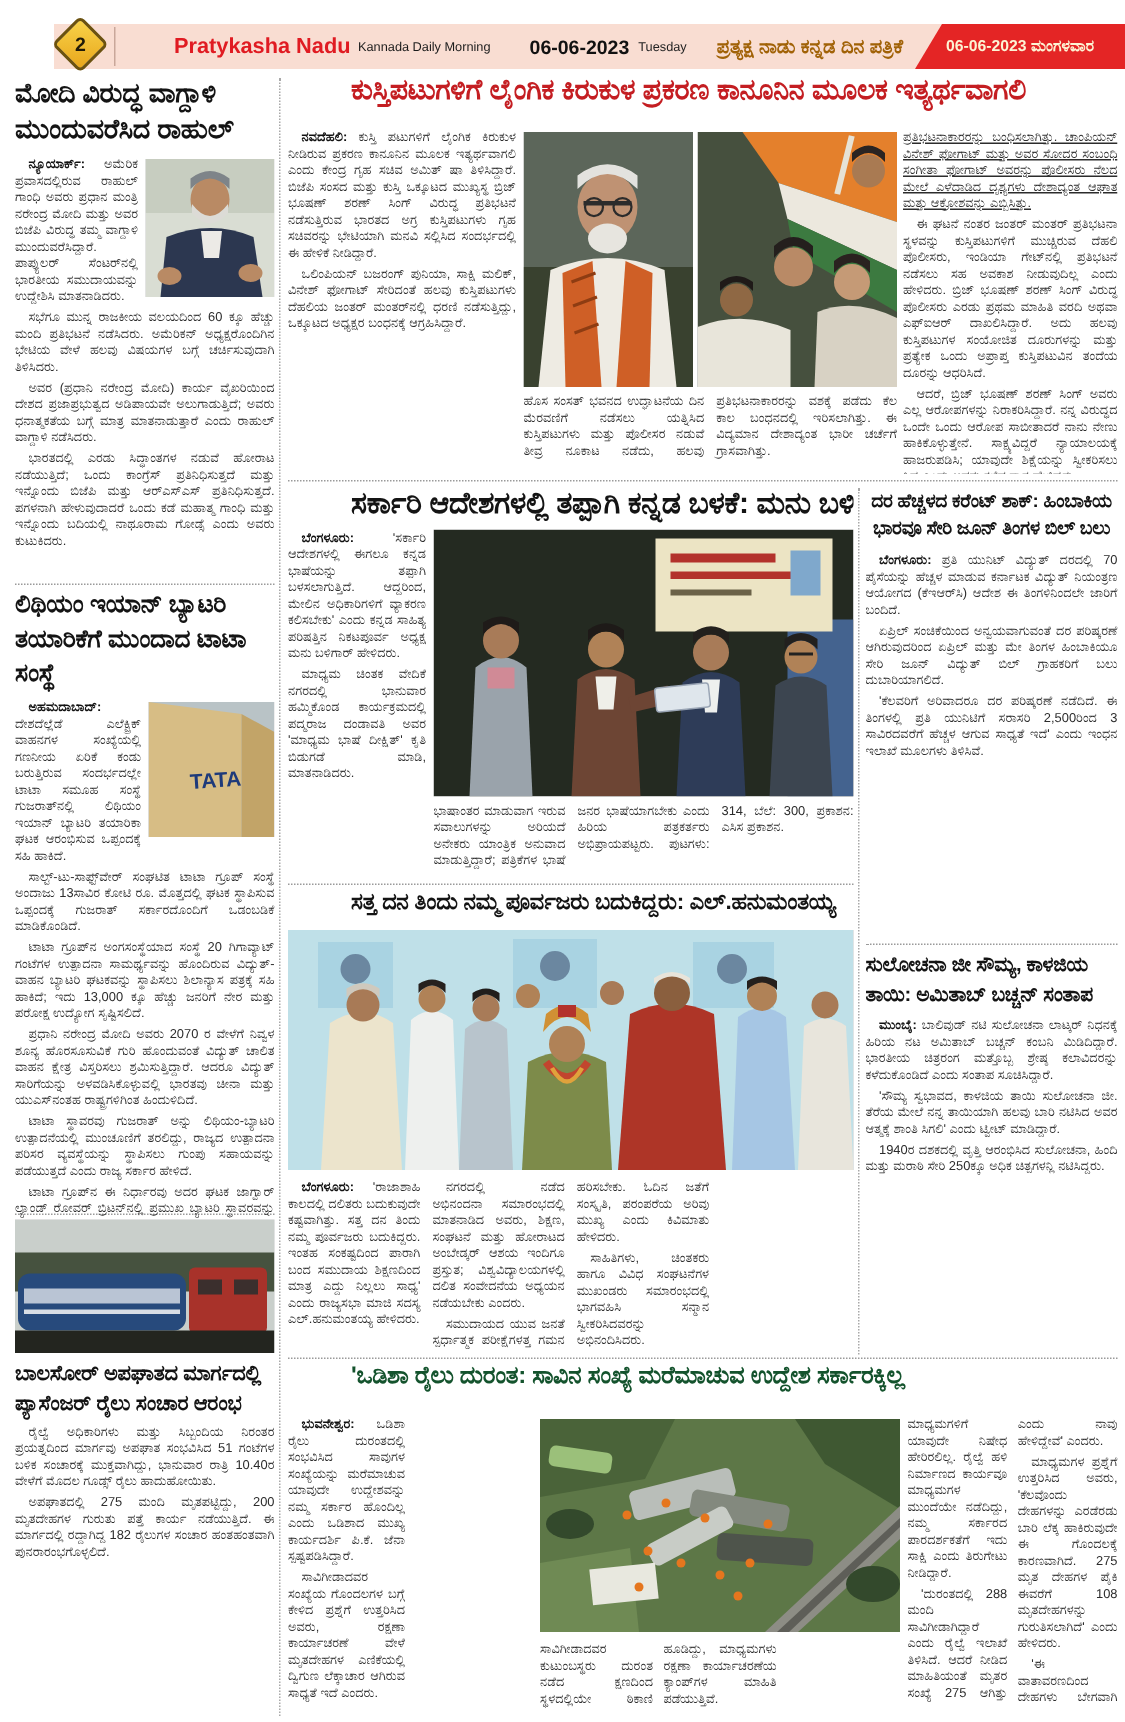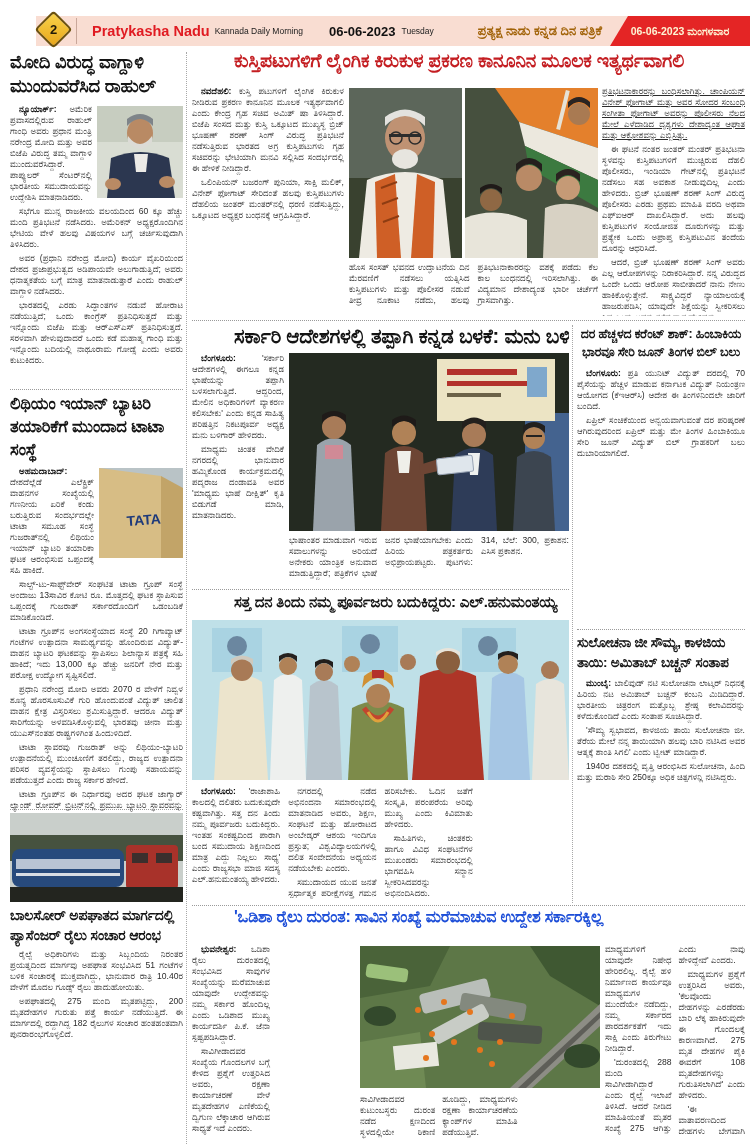--- a/index.html
+++ b/index.html
@@ -7,21 +7,21 @@
   body {
     position:relative; background:#ffffff; overflow:hidden;
     font-family:"Liberation Sans","DejaVu Sans",sans-serif; color:#222;
   }
   .abs { position:absolute; }
 
   
   .mh-bar{
     position:absolute; left:36px; top:16px; width:714px; height:30px;
     background:#f9ddd2; display:flex; align-items:center;
-    padding-left:44px; padding-right:148px;
+    padding-left:68px; padding-right:148px;
   }
   .mh-divider{ position:absolute; left:76px; top:18px; width:1px; height:26px; background:#c9a79a;}
   .mh-brand{ color:#e01b22; font-weight:bold; font-size:14.5px; margin-left:12px; white-space:nowrap;}
   .mh-sub{ color:#1b1b1b; font-size:8.5px; margin-left:5px; white-space:nowrap;}
   .mh-date{ color:#111; font-weight:bold; font-size:13px; margin-left:26px; white-space:nowrap;}
   .mh-day{ color:#222; font-size:8.5px; margin-left:6px; white-space:nowrap;}
   .mh-kn{ color:#a16207; font-weight:bold; font-size:13px; margin-left:auto; white-space:nowrap;}
   .mh-ribbon{
     position:absolute; right:0; top:0; height:30px; width:140px;
     background:#e42525; color:#fdf4d4; font-weight:bold; font-size:10.5px;
@@ -32,21 +32,21 @@
     position:absolute; left:40px; top:16px; width:27px; height:27px;
     background:linear-gradient(135deg,#f8d34a,#e8a61b);
     border:2px solid #6b5210; border-radius:4px; transform:rotate(45deg);
     display:flex; align-items:center; justify-content:center; z-index:3;
   }
   .mh-diamond span{ transform:rotate(-45deg); font-weight:bold; font-size:13px; color:#201a08;}
 
   
   .hl { font-weight:bold; color:#141414; letter-spacing:-0.2px; }
   .hl-red { color:#c41e22; }
-  .hl-navy { color:#1d4ed8; }
+  .hl-navy { color:#14532d; }
   .nowrap { white-space:nowrap; overflow:hidden;margin-left:42px; }
   .bt { font-size:8.6px; line-height:1.28; text-align:justify; color:#2c2c2c; overflow:hidden; }
   .bt p { margin:0 0 3px 0; text-indent:9px; }
   .dl { font-weight:bold; color:#111; }
   .rule-h { border-top:1px dotted #9a9a9a; height:0; }
   .rule-v { border-left:1px dotted #a8a8a8; width:0; }
   .photo { overflow:hidden; background:#ccc; }
   .photo svg { display:block; width:100%; height:100%; }
   .fl-r { float:right; margin:2px 0 3px 5px; }
 </style>
@@ -94,21 +94,21 @@
           <ellipse cx="43" cy="27" rx="13" ry="15" fill="#b98a64"></ellipse>
           <path d="M30 20 Q43 6 56 20 L56 13 Q43 3 30 13 Z" fill="#7e8489"></path>
           <path d="M31 30 Q43 46 55 30 L55 36 Q43 50 31 36 Z" fill="#dcdbd6"></path>
           <ellipse cx="16" cy="78" rx="8" ry="6" fill="#b98a64"></ellipse>
           <ellipse cx="70" cy="76" rx="8" ry="6" fill="#b98a64"></ellipse>
         </svg>
       </span>
       <p><b class="dl">ನ್ಯೂಯಾರ್ಕ್:</b> <span>ಅಮೆರಿಕ ಪ್ರವಾಸದಲ್ಲಿರುವ ರಾಹುಲ್ ಗಾಂಧಿ ಅವರು ಪ್ರಧಾನ ಮಂತ್ರಿ ನರೇಂದ್ರ ಮೋದಿ ಮತ್ತು ಅವರ ಬಿಜೆಪಿ ವಿರುದ್ಧ ತಮ್ಮ ವಾಗ್ದಾಳಿ ಮುಂದುವರೆಸಿದ್ದಾರೆ. ಪಾಪ್ಯುಲರ್ ಸೆಂಟರ್‌ನಲ್ಲಿ ಭಾರತೀಯ ಸಮುದಾಯವನ್ನು ಉದ್ದೇಶಿಸಿ ಮಾತನಾಡಿದರು.</span></p>
       <p>ಸಭೆಗೂ ಮುನ್ನ ರಾಜಕೀಯ ವಲಯದಿಂದ 60 ಕ್ಕೂ ಹೆಚ್ಚು ಮಂದಿ ಪ್ರತಿಭಟನೆ ನಡೆಸಿದರು. ಅಮೆರಿಕನ್ ಅಧ್ಯಕ್ಷರೊಂದಿಗಿನ ಭೇಟಿಯ ವೇಳೆ ಹಲವು ವಿಷಯಗಳ ಬಗ್ಗೆ ಚರ್ಚಿಸುವುದಾಗಿ ತಿಳಿಸಿದರು.</p>
       <p>ಅವರ (ಪ್ರಧಾನಿ ನರೇಂದ್ರ ಮೋದಿ) ಕಾರ್ಯ ವೈಖರಿಯಿಂದ ದೇಶದ ಪ್ರಜಾಪ್ರಭುತ್ವದ ಅಡಿಪಾಯವೇ ಅಲುಗಾಡುತ್ತಿದೆ; ಅವರು ಧನಾತ್ಮಕತೆಯ ಬಗ್ಗೆ ಮಾತ್ರ ಮಾತನಾಡುತ್ತಾರೆ ಎಂದು ರಾಹುಲ್ ವಾಗ್ದಾಳಿ ನಡೆಸಿದರು.</p>
-      <p>ಭಾರತದಲ್ಲಿ ಎರಡು ಸಿದ್ಧಾಂತಗಳ ನಡುವೆ ಹೋರಾಟ ನಡೆಯುತ್ತಿದೆ; ಒಂದು ಕಾಂಗ್ರೆಸ್ ಪ್ರತಿನಿಧಿಸುತ್ತದೆ ಮತ್ತು ಇನ್ನೊಂದು ಬಿಜೆಪಿ ಮತ್ತು ಆರ್‌ಎಸ್‌ಎಸ್ ಪ್ರತಿನಿಧಿಸುತ್ತದೆ. ಸರಳವಾಗಿ ಹೇಳುವುದಾದರೆ ಒಂದು ಕಡೆ ಮಹಾತ್ಮ ಗಾಂಧಿ ಮತ್ತು ಇನ್ನೊಂದು ಬದಿಯಲ್ಲಿ ನಾಥೂರಾಮ ಗೋಡ್ಸೆ ಎಂದು ಅವರು ಕುಟುಕಿದರು.</p>
+      <p>ಭಾರತದಲ್ಲಿ ಎರಡು ಸಿದ್ಧಾಂತಗಳ ನಡುವೆ ಹೋರಾಟ ನಡೆಯುತ್ತಿದೆ; ಒಂದು ಕಾಂಗ್ರೆಸ್ ಪ್ರತಿನಿಧಿಸುತ್ತದೆ ಮತ್ತು ಇನ್ನೊಂದು ಬಿಜೆಪಿ ಮತ್ತು ಆರ್‌ಎಸ್‌ಎಸ್ ಪ್ರತಿನಿಧಿಸುತ್ತದೆ. ಪಗಳನಾಗಿ ಹೇಳುವುದಾದರೆ ಒಂದು ಕಡೆ ಮಹಾತ್ಮ ಗಾಂಧಿ ಮತ್ತು ಇನ್ನೊಂದು ಬದಿಯಲ್ಲಿ ನಾಥೂರಾಮ ಗೋಡ್ಸೆ ಎಂದು ಅವರು ಕುಟುಕಿದರು.</p>
     </div>
   </section>
 
   <section class="abs" style="left:10px;top:392px;width:173px;height:416px;">
     <div class="hl" style="font-size:16.5px;line-height:1.4;">
       <div>ಲಿಥಿಯಂ ಇಯಾನ್ ಬ್ಯಾಟರಿ</div>
       <div>ತಯಾರಿಕೆಗೆ ಮುಂದಾದ ಟಾಟಾ ಸಂಸ್ಥೆ</div>
     </div>
     <div class="bt" style="margin-top:5px;height:358px;">
       <span class="photo fl-r" style="width:84px;height:90px;">
@@ -288,20 +288,21 @@
       <p>ಸಮುದಾಯದ ಯುವ ಜನತೆ ಸ್ಪರ್ಧಾತ್ಮಕ ಪರೀಕ್ಷೆಗಳತ್ತ ಗಮನ ಹರಿಸಬೇಕು. ಓದಿನ ಜತೆಗೆ ಸಂಸ್ಕೃತಿ, ಪರಂಪರೆಯ ಅರಿವು ಮುಖ್ಯ ಎಂದು ಕಿವಿಮಾತು ಹೇಳಿದರು.</p>
       <p>ಸಾಹಿತಿಗಳು, ಚಿಂತಕರು ಹಾಗೂ ವಿವಿಧ ಸಂಘಟನೆಗಳ ಮುಖಂಡರು ಸಮಾರಂಭದಲ್ಲಿ ಭಾಗವಹಿಸಿ ಸನ್ಮಾನ ಸ್ವೀಕರಿಸಿದವರನ್ನು ಅಭಿನಂದಿಸಿದರು.</p>
     </div>
   </section>
 
   <section class="abs" style="left:577px;top:325px;width:168px;height:300px;">
     <div class="hl" style="font-size:12.5px;line-height:1.45;text-align:center;height:38px;overflow:hidden;">ದರ ಹೆಚ್ಚಳದ ಕರೆಂಟ್ ಶಾಕ್: ಹಿಂಬಾಕಿಯ ಭಾರವೂ ಸೇರಿ ಜೂನ್ ತಿಂಗಳ ಬಿಲ್ ಬಲು ದುಬಾರಿ</div>
     <div class="bt" style="margin-top:5px;height:252px;">
       <p><b class="dl">ಬೆಂಗಳೂರು:</b> <span>ಪ್ರತಿ ಯುನಿಟ್ ವಿದ್ಯುತ್ ದರದಲ್ಲಿ 70 ಪೈಸೆಯನ್ನು ಹೆಚ್ಚಳ ಮಾಡುವ ಕರ್ನಾಟಕ ವಿದ್ಯುತ್ ನಿಯಂತ್ರಣ ಆಯೋಗದ (ಕೆಇಆರ್‌ಸಿ) ಆದೇಶ ಈ ತಿಂಗಳಿನಿಂದಲೇ ಜಾರಿಗೆ ಬಂದಿದೆ.</span></p>
       <p>ಏಪ್ರಿಲ್ ಸಂಚಿಕೆಯಿಂದ ಅನ್ವಯವಾಗುವಂತೆ ದರ ಪರಿಷ್ಕರಣೆ ಆಗಿರುವುದರಿಂದ ಏಪ್ರಿಲ್ ಮತ್ತು ಮೇ ತಿಂಗಳ ಹಿಂಬಾಕಿಯೂ ಸೇರಿ ಜೂನ್ ವಿದ್ಯುತ್ ಬಿಲ್ ಗ್ರಾಹಕರಿಗೆ ಬಲು ದುಬಾರಿಯಾಗಲಿದೆ.</p>
+      <p>'ಕೆಲವರಿಗೆ ಅರಿವಾದರೂ ದರ ಪರಿಷ್ಕರಣೆ ನಡೆದಿದೆ. ಈ ತಿಂಗಳಲ್ಲಿ ಪ್ರತಿ ಯುನಿಟಿಗೆ ಸರಾಸರಿ 2,500ರಿಂದ 3 ಸಾವಿರದವರೆಗೆ ಹೆಚ್ಚಳ ಆಗುವ ಸಾಧ್ಯತೆ ಇದೆ' ಎಂದು ಇಂಧನ ಇಲಾಖೆ ಮೂಲಗಳು ತಿಳಿಸಿವೆ.</p>
     </div>
   </section>
 
   <section class="abs" style="left:577px;top:633px;width:168px;height:270px;">
     <div class="hl" style="font-size:13.5px;line-height:1.45;height:40px;overflow:hidden;">ಸುಲೋಚನಾ ಜೀ ಸೌಮ್ಯ, ಕಾಳಜಿಯ ತಾಯಿ: ಅಮಿತಾಬ್ ಬಚ್ಚನ್ ಸಂತಾಪ</div>
     <div class="bt" style="margin-top:5px;height:220px;">
       <p><b class="dl">ಮುಂಬೈ:</b> <span>ಬಾಲಿವುಡ್ ನಟಿ ಸುಲೋಚನಾ ಲಾಟ್ಕರ್ ನಿಧನಕ್ಕೆ ಹಿರಿಯ ನಟ ಅಮಿತಾಬ್ ಬಚ್ಚನ್ ಕಂಬನಿ ಮಿಡಿದಿದ್ದಾರೆ. ಭಾರತೀಯ ಚಿತ್ರರಂಗ ಮತ್ತೊಬ್ಬ ಶ್ರೇಷ್ಠ ಕಲಾವಿದರನ್ನು ಕಳೆದುಕೊಂಡಿದೆ ಎಂದು ಸಂತಾಪ ಸೂಚಿಸಿದ್ದಾರೆ.</span></p>
       <p>'ಸೌಮ್ಯ ಸ್ವಭಾವದ, ಕಾಳಜಿಯ ತಾಯಿ ಸುಲೋಚನಾ ಜೀ. ತೆರೆಯ ಮೇಲೆ ನನ್ನ ತಾಯಿಯಾಗಿ ಹಲವು ಬಾರಿ ನಟಿಸಿದ ಅವರ ಆತ್ಮಕ್ಕೆ ಶಾಂತಿ ಸಿಗಲಿ' ಎಂದು ಟ್ವೀಟ್ ಮಾಡಿದ್ದಾರೆ.</p>
       <p>1940ರ ದಶಕದಲ್ಲಿ ವೃತ್ತಿ ಆರಂಭಿಸಿದ ಸುಲೋಚನಾ, ಹಿಂದಿ ಮತ್ತು ಮರಾಠಿ ಸೇರಿ 250ಕ್ಕೂ ಅಧಿಕ ಚಿತ್ಪಗಳನ್ಲಿ ನಟಿಸಿದ್ದರು.</p>
     </div>

